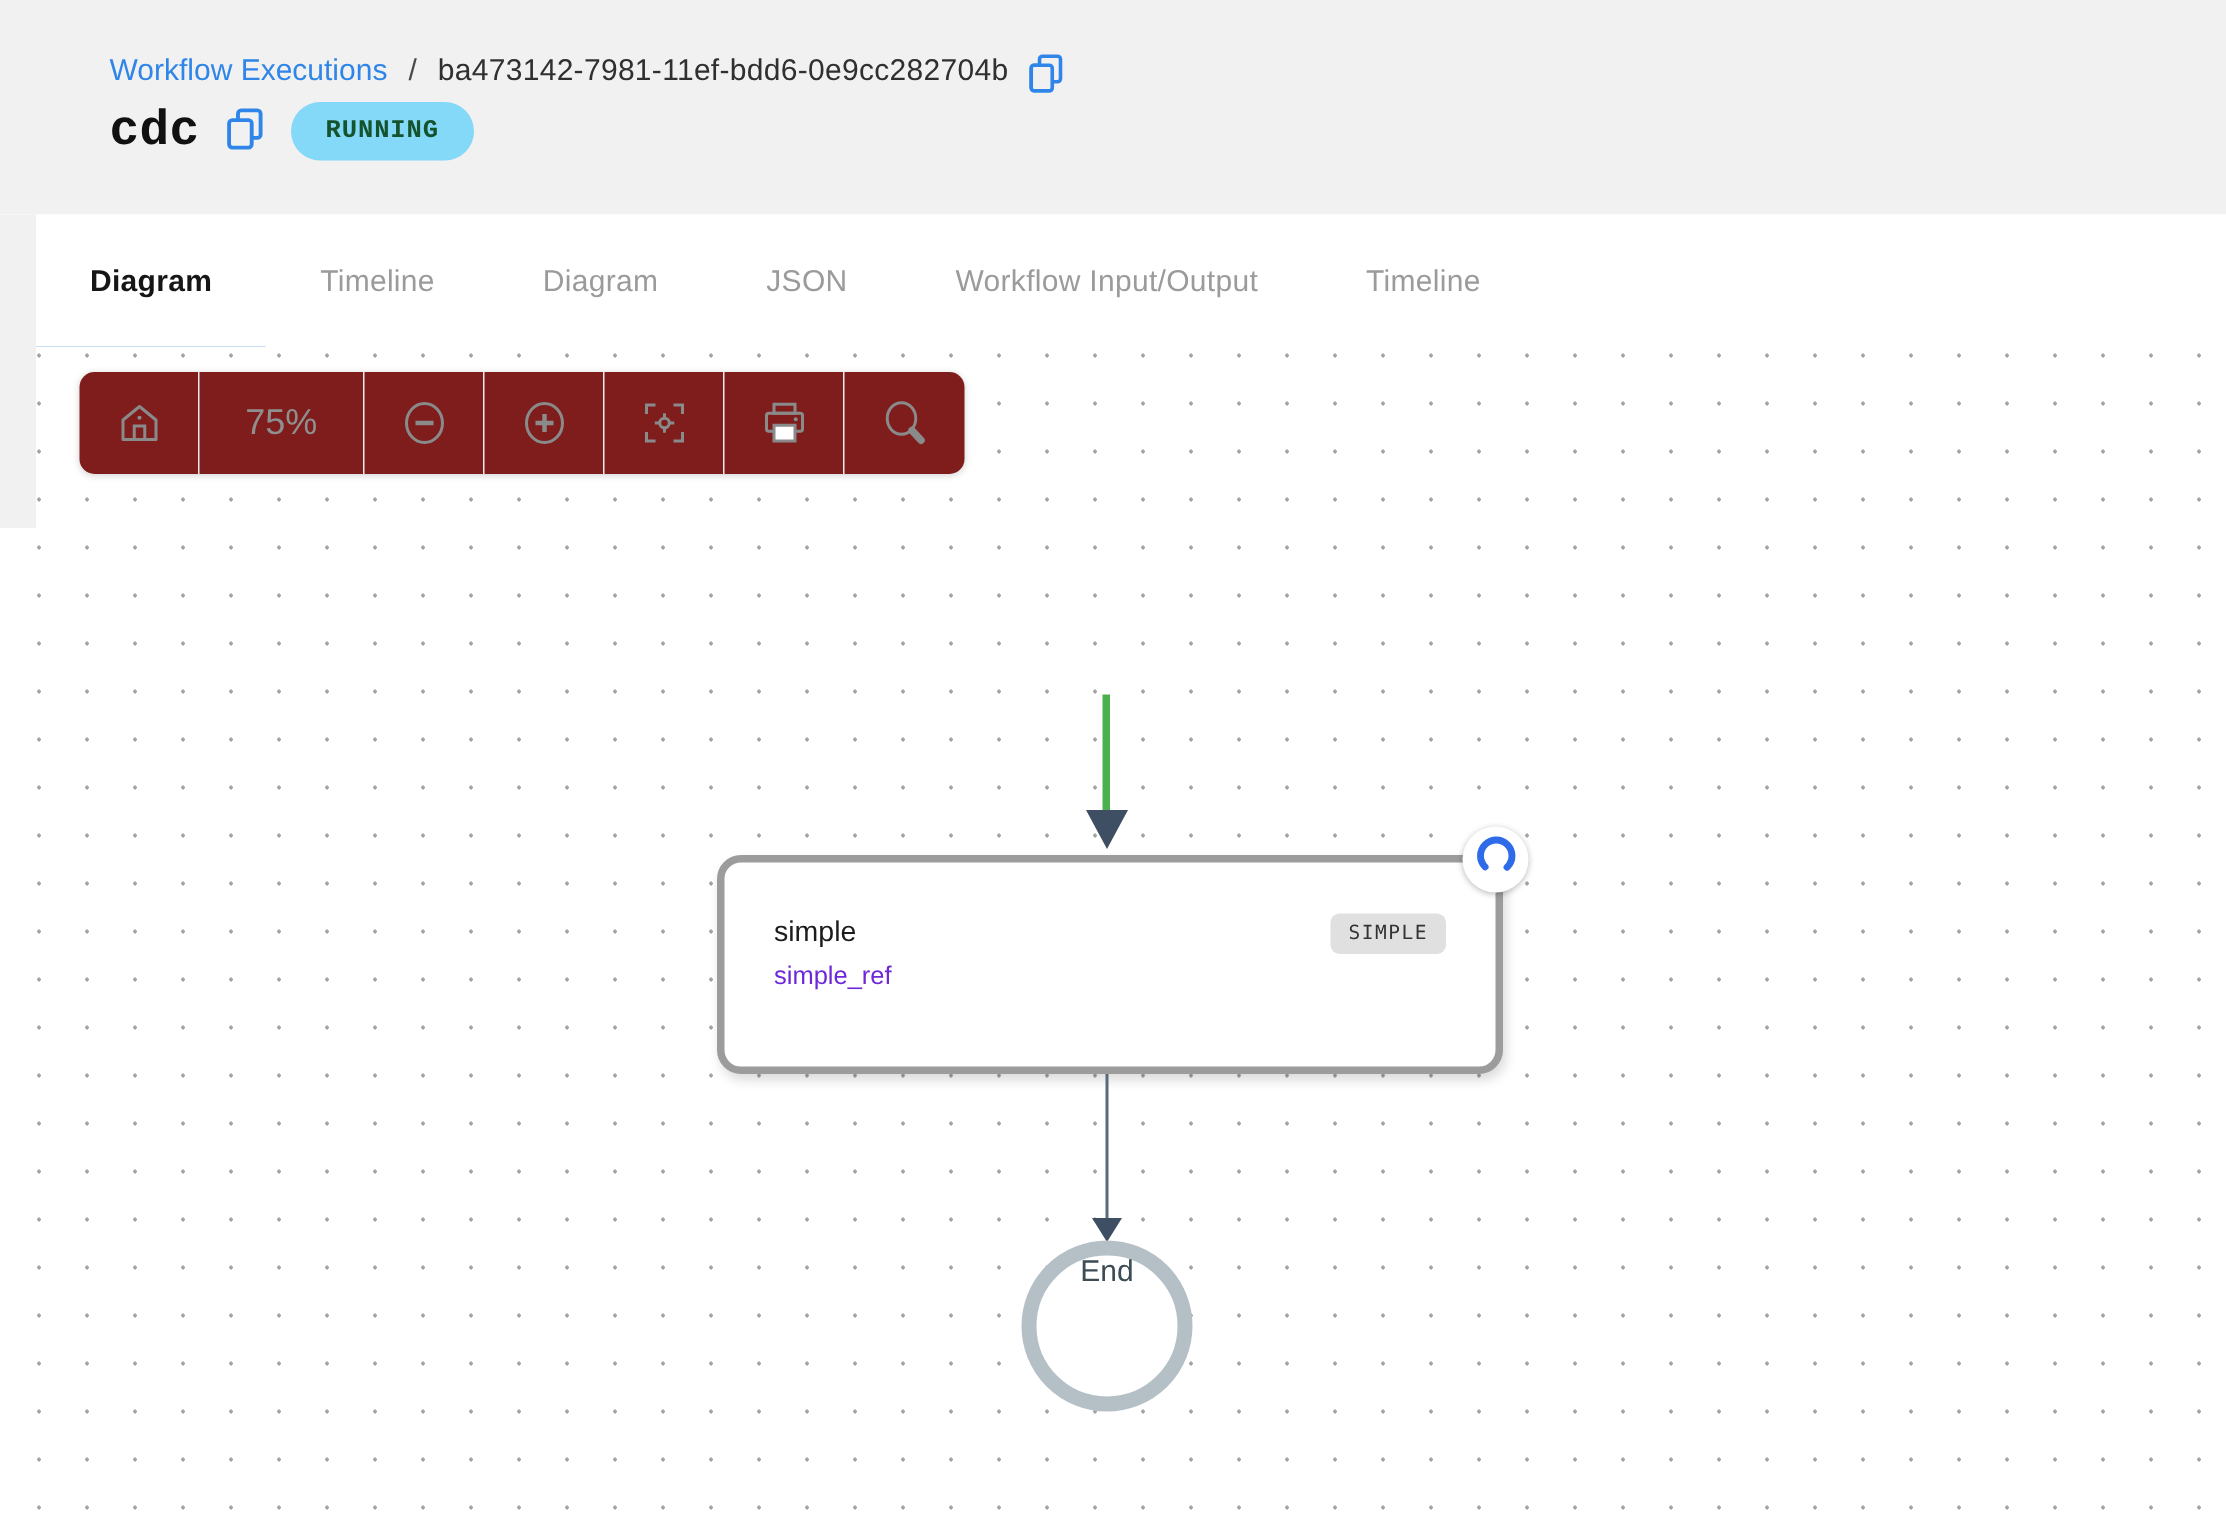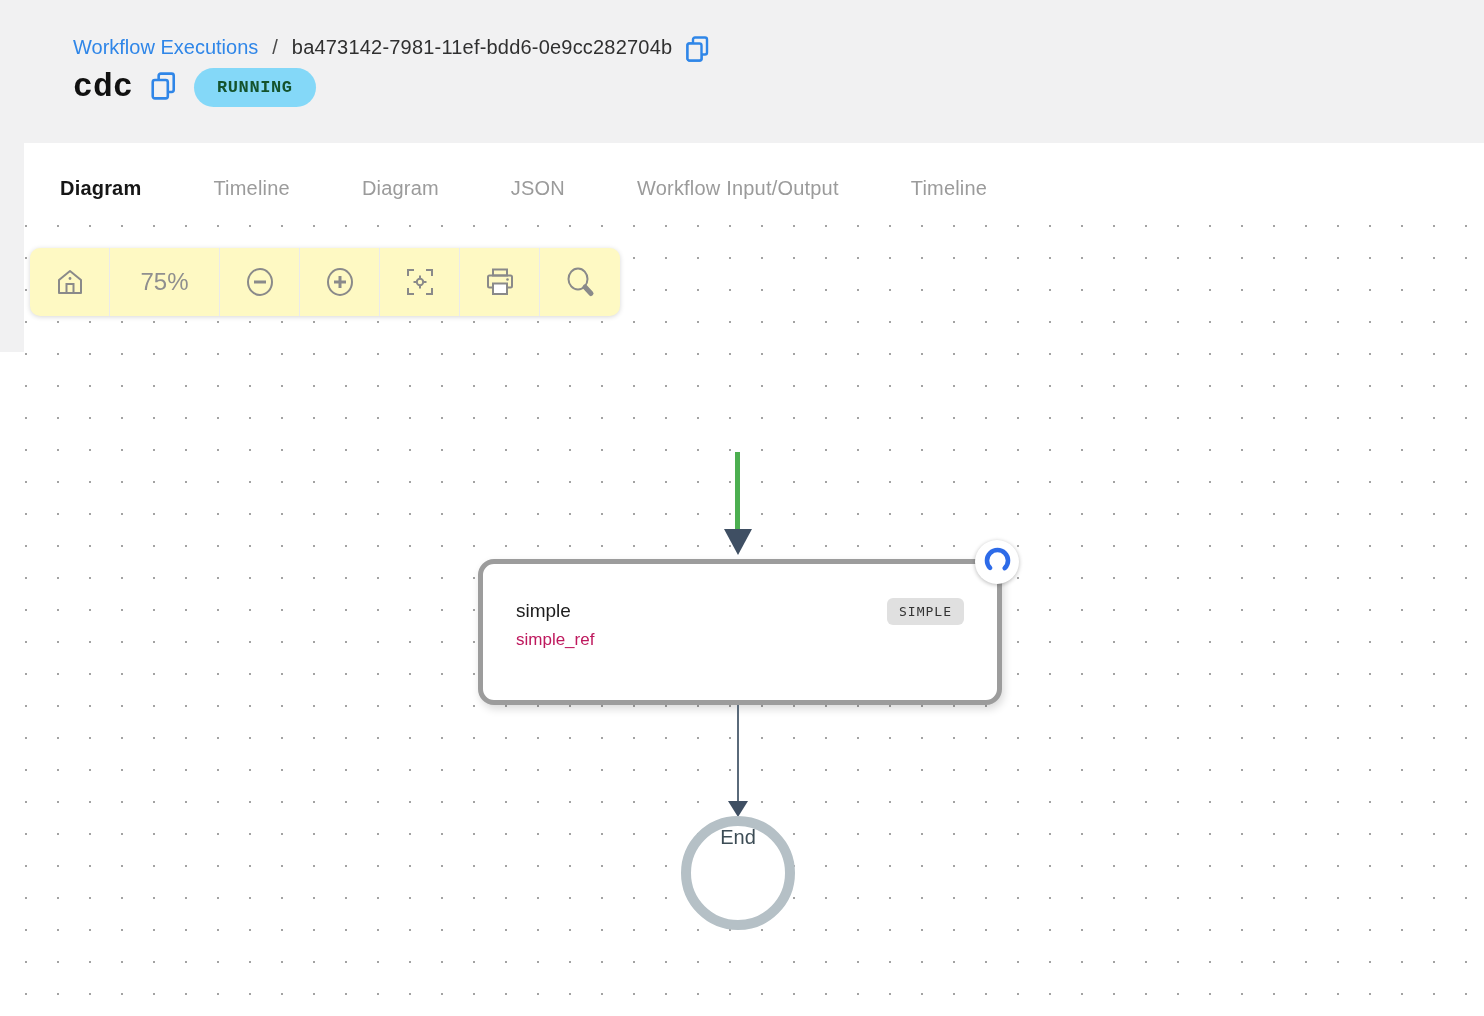--- a/index.html
+++ b/index.html
@@ -23,26 +23,26 @@
   .tabs-row { position: absolute; left: 24px; top: 143px; width: 1460px; height: 93px; background: #ffffff;
     border-bottom: 2px solid #737373; display: flex; align-items: stretch; }
   .tab { position: relative; display: flex; align-items: center; padding: 0 36px; font-size: 20px;
     color: #9b9b9b; cursor: pointer; letter-spacing: 0.2px; }
   .tab.active { color: #161616; font-weight: 700; }
   .tab.active::after { content: ""; position: absolute; left: 0; right: 0; bottom: -2px; height: 5px; background: #1c78d2; }
 
   .left-strip { position: absolute; left: 0; top: 143px; width: 24px; height: 209px; background: #f1f1f2; }
 
   
-  .canvas { position: absolute; left: 0; top: 220px; width: 1484px; height: 779px; background: #ffffff;
+  .canvas { position: absolute; left: 0; top: 231px; width: 1484px; height: 779px; background: #ffffff;
     background-image: radial-gradient(circle, #a3a3a3 1.3px, rgba(0,0,0,0) 1.4px);
     background-size: 32px 32px; background-position: 10px -10px; }
 
   
-  .toolbar { position: absolute; left: 30px; top: 248px; height: 68px; display: flex; background: #fef9c3;
+  .toolbar { position: absolute; left: 53px; top: 248px; height: 68px; display: flex; background: #7f1d1d;
     border-radius: 10px; box-shadow: 0 1px 5px rgba(0,0,0,0.16); overflow: hidden; align-items: flex-end; }
   .tool-seg { display: flex; align-items: center; justify-content: center; width: 80px; height: 100%;
     border-right: 1px solid #ebebeb; cursor: pointer; color: #8a8a8a; }
   .tool-seg:last-child { border-right: none; }
   .tool-seg.zoom-level { width: 110px; font-size: 24px; color: #8f8f8f; cursor: default; }
   .tool-seg svg { display: block; }
 
   
   .node-circle { position: absolute; border-radius: 50%; background: #ffffff; display: flex;
     justify-content: center; font-size: 20px; }
@@ -52,21 +52,21 @@
   .conn-green { position: absolute; left: 735px; top: 469px; width: 5px; height: 77px; background: #4caf50; }
   .arrow-big { position: absolute; left: 724px; top: 546px; width: 0; height: 0;
     border-left: 14px solid transparent; border-right: 14px solid transparent; border-top: 26px solid #3f4f63; }
   .conn-gray { position: absolute; left: 737px; top: 722px; width: 2px; height: 96px; background: #5a6a7a; }
   .arrow-small { position: absolute; left: 728px; top: 818px; width: 0; height: 0;
     border-left: 10px solid transparent; border-right: 10px solid transparent; border-top: 16px solid #3f4f63; }
 
   .task-box { position: absolute; left: 478px; top: 576px; width: 524px; height: 146px; background: #ffffff;
     border: 5px solid #9c9c9c; border-radius: 16px; box-shadow: 2px 4px 8px rgba(0,0,0,0.15); cursor: pointer; }
   .task-name { position: absolute; left: 33px; top: 36px; font-size: 19px; color: #1c1c1c; }
-  .task-ref { position: absolute; left: 33px; top: 66px; font-size: 17px; color: #be185d; }
+  .task-ref { position: absolute; left: 33px; top: 66px; font-size: 17px; color: #6d28d9; }
   .task-type-badge { position: absolute; right: 33px; top: 34px; background: #e0e0e0; color: #333;
     font-family: "DejaVu Sans Mono", "Liberation Mono", monospace; font-size: 13px; letter-spacing: 1px;
     padding: 6px 12px; border-radius: 6px; }
 
   .spinner-bubble { position: absolute; left: 975px; top: 557px; width: 44px; height: 44px; background: #ffffff;
     border-radius: 50%; box-shadow: 0 1px 4px rgba(0,0,0,0.28); display: flex; align-items: center; justify-content: center; }
   .spinner-arc { transform: rotate(135deg); }
 </style>
 </head>
 <body>

